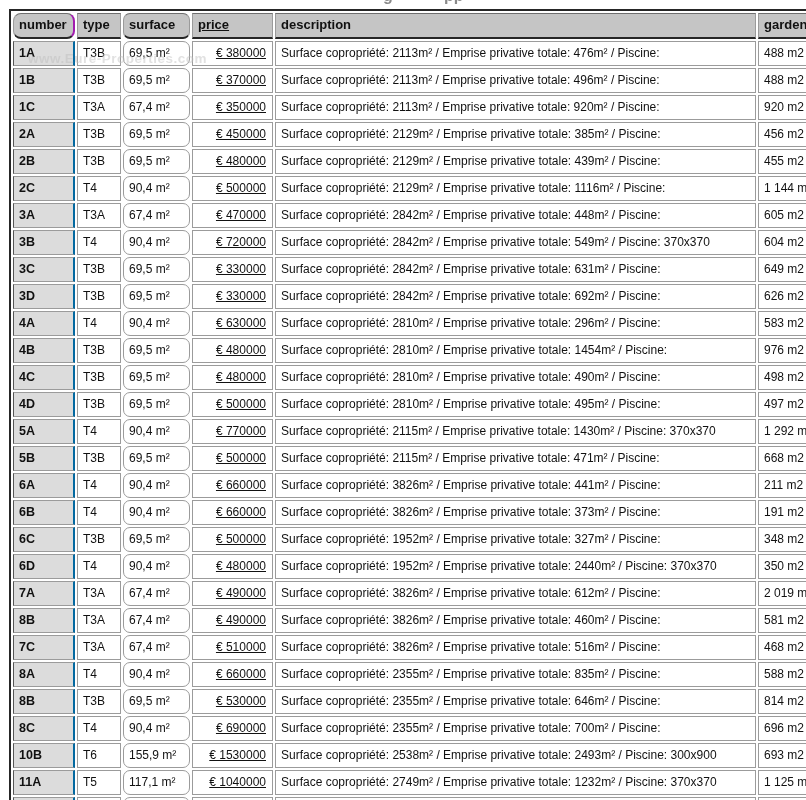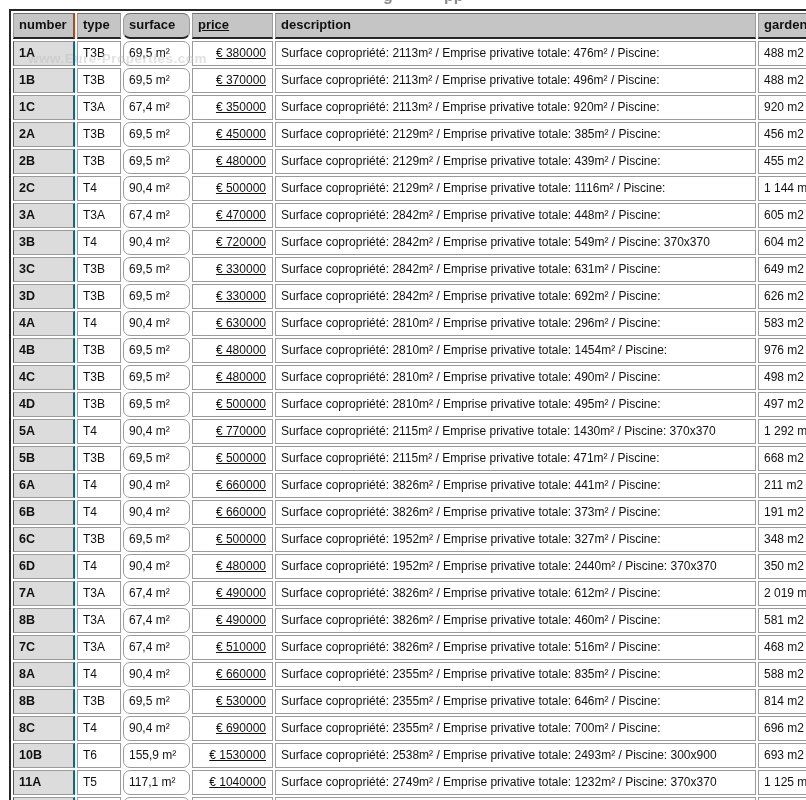--- a/index.html
+++ b/index.html
@@ -34,21 +34,21 @@
     vertical-align:middle;line-height:1.25;
   }
   th{
     background:#c5c5c5;text-align:left;font-size:13px;font-weight:bold;
     border-bottom:2px solid #262626;border-top:1px solid #6e6e6e;
   }
   td.col-number{
     background:#dcdcdc;font-weight:bold;font-size:12.5px;
     border-right:2px solid #0369a1;border-left:1px solid #555;
   }
-  th.col-number{border-right:2px solid #c2410c;}
+  th.col-number{border-right:2px solid #a21caf;border-radius:8px;}
   td.col-price{text-align:right;padding-right:6px;}
   .col-number{width:50px;}
   .col-type{width:33px;margin-top:36px;}
   .col-surface{width:56px;border-radius:7px;}
   .col-price{width:70px;text-decoration:underline;}
   .col-description{width:470px;}
   .col-garden{width:68px;}
 </style>
 </head>
 <body>

